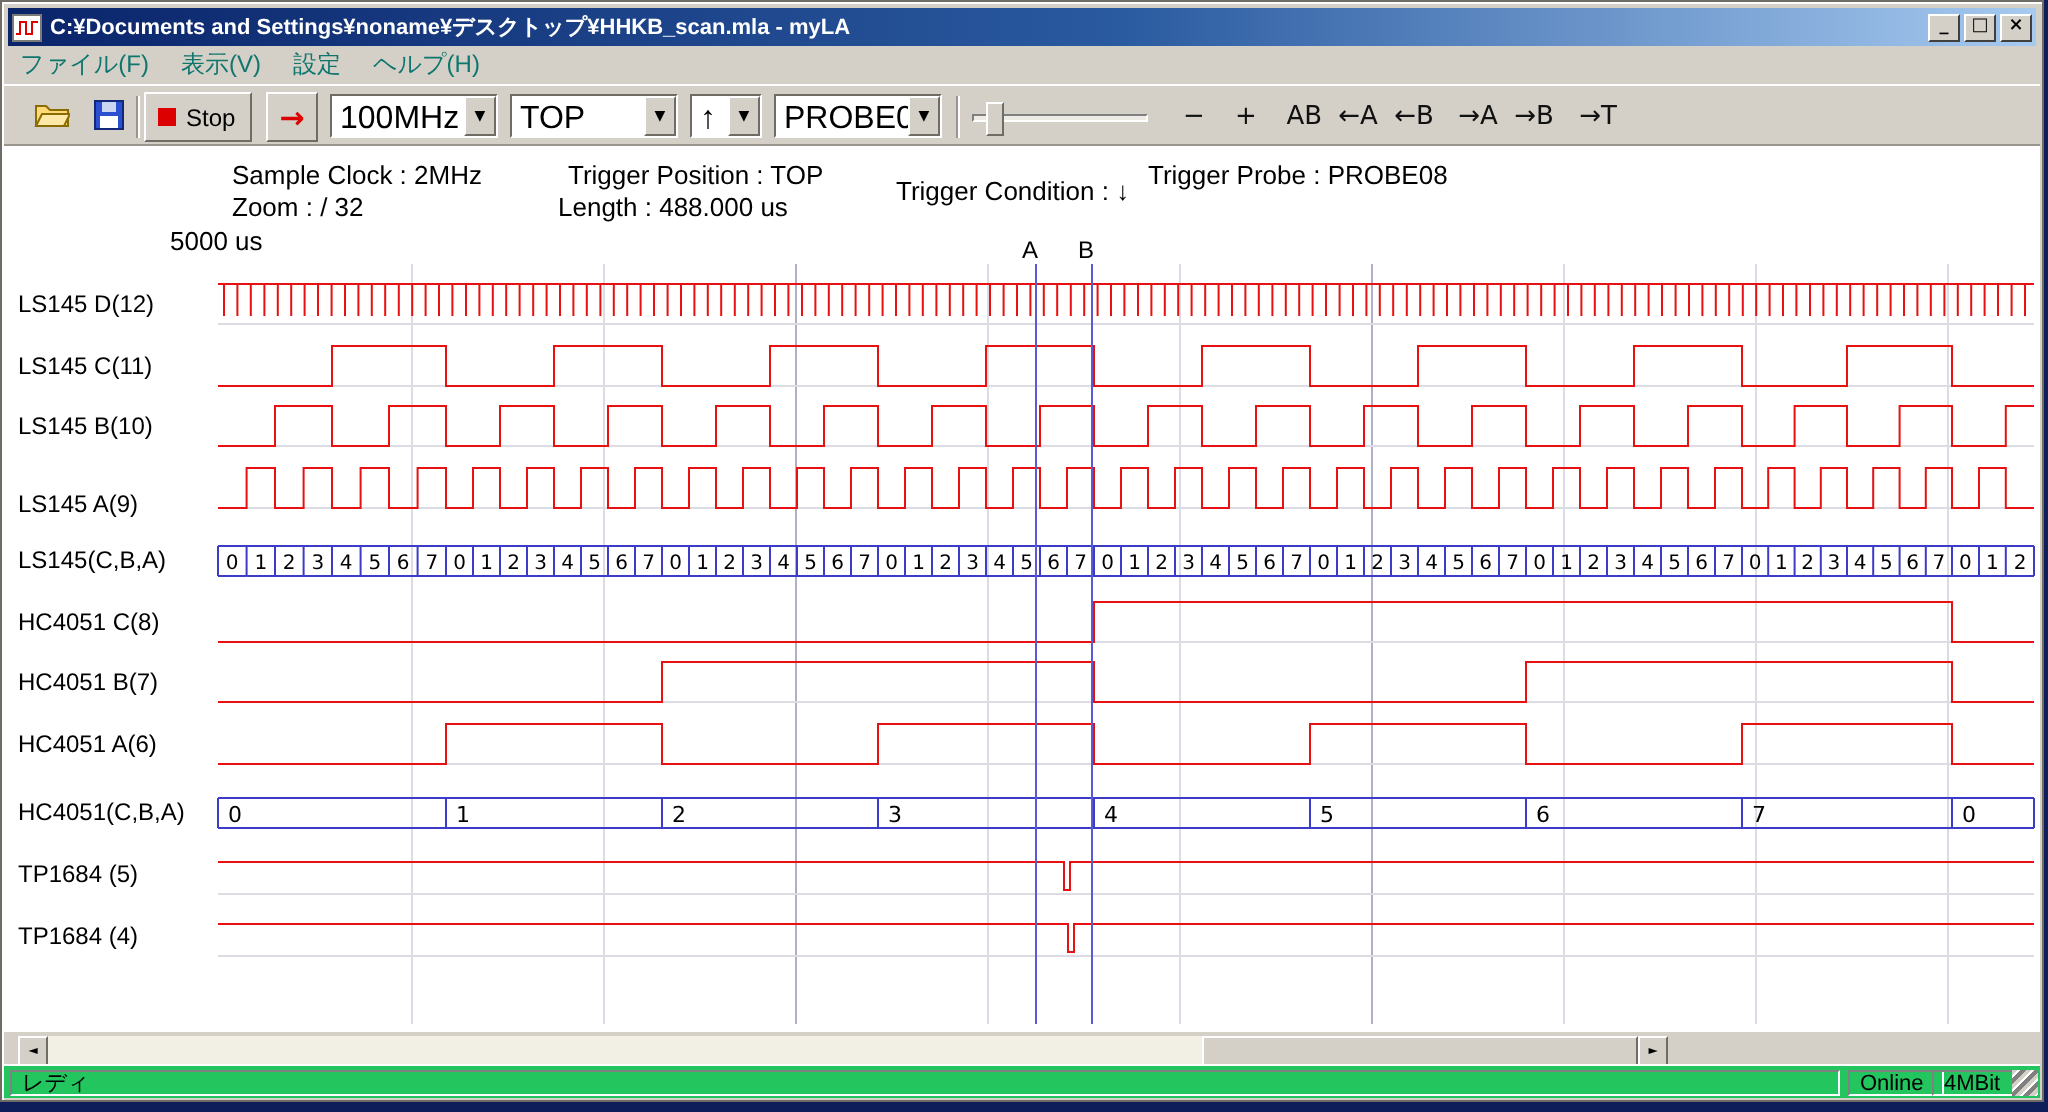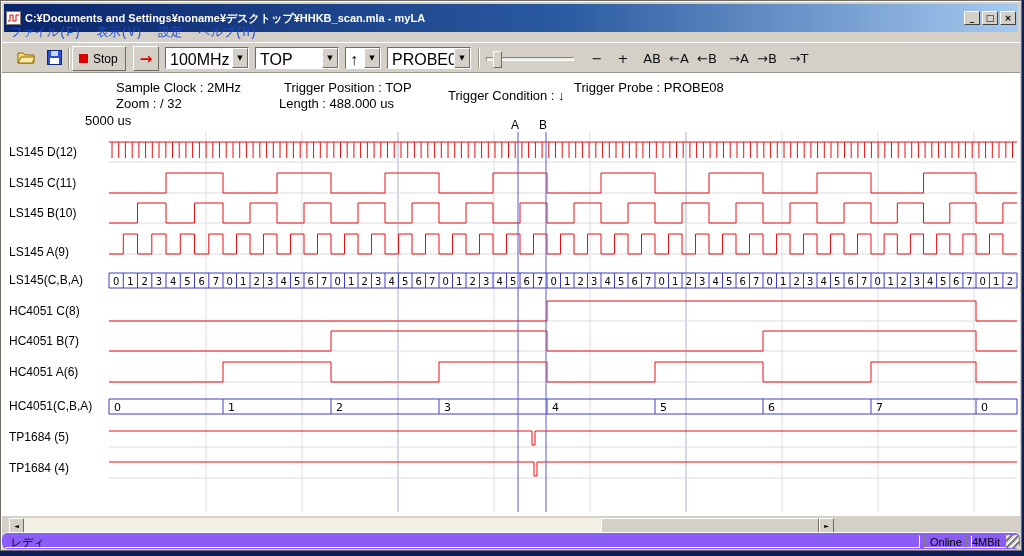--- a/index.html
+++ b/index.html
@@ -10,37 +10,37 @@
     font-family:"Liberation Sans","DejaVu Sans",sans-serif;
     -webkit-font-smoothing:none;
   }
   .window {
     position:absolute; left:0; top:0; width:1022px; height:551px;
     background:#d4d0c8; border:1px solid #6e6c64;
     box-shadow:inset 1px 1px 0 #ffffff;
   }
   
   .titlebar {
-    position:absolute; left:3px; top:3px; right:3px; height:28px;
+    position:absolute; left:3px; top:3px; right:3px; height:19px;
     background:linear-gradient(90deg,#0a246a 0%,#2a5aa0 55%,#a6caf0 100%);
     display:flex; align-items:center; padding:4px 2px;
     color:#fff; font-size:11px; font-weight:bold;
   }
   .app-icon { width:15px; height:14px; display:inline-block; }
   .title-text { flex:1; margin-left:4px; white-space:nowrap; overflow:hidden; }
   .tb-btn {
     width:16px; height:14px; margin-left:2px; padding:0;
     background:#d4d0c8; border:1px solid; border-color:#fff #404040 #404040 #fff;
     font-size:9px; line-height:11px; text-align:center; color:#000; font-weight:bold;
     font-family:"DejaVu Sans",sans-serif;
   }
   
   .menubar {
     position:absolute; left:1px; top:22px; right:1px; height:19px;
-    display:flex; align-items:center; font-size:12px; color:#1d4ed8;font-family:Liberation Mono, monospace;
+    display:flex; align-items:center; font-size:12px; color:#0f766e;
   }
   .menu-item { padding:2px 8px; }
   
   .toolbar {
     position:absolute; left:1px; top:41px; right:1px; height:31px;
     border-top:1px solid #fff; border-bottom:1px solid #9a968e;
   }
   .tool-icon-btn {
     position:absolute; top:4px; width:24px; height:23px; padding:2px 2px;
     background:transparent; border:1px solid transparent;
@@ -96,21 +96,21 @@
     font-size:6px; line-height:12px; text-align:center; color:#000;
     font-family:"DejaVu Sans",sans-serif;
   }
   .sb-thumb {
     position:absolute; left:592px; top:0; width:218px; height:15px;
     background:#d4d0c8; border:1px solid; border-color:#fff #6e6c64 #6e6c64 #fff;
   }
   
   .statusbar {
     position:absolute; left:1px; right:1px; bottom:1px; height:17px;
-    background:#8b5cf6; border-top:1px solid #fff; font-size:11px; color:#000;border-radius:6px;
+    background:#22c55e; border-top:1px solid #fff; font-size:11px; color:#000;
   }
   .status-panel {
     position:absolute; top:2px; height:13px; line-height:12px; padding:0 5px;
     border:1px solid; border-color:#808080 #fff #fff #808080; white-space:nowrap; overflow:hidden;
   }
   .resize-grip {
     position:absolute; right:1px; bottom:1px; width:13px; height:13px;
     background:repeating-linear-gradient(135deg,#d4d0c8 0 2px,#fff 2px 3px,#808080 3px 5px);
   }
 </style>

